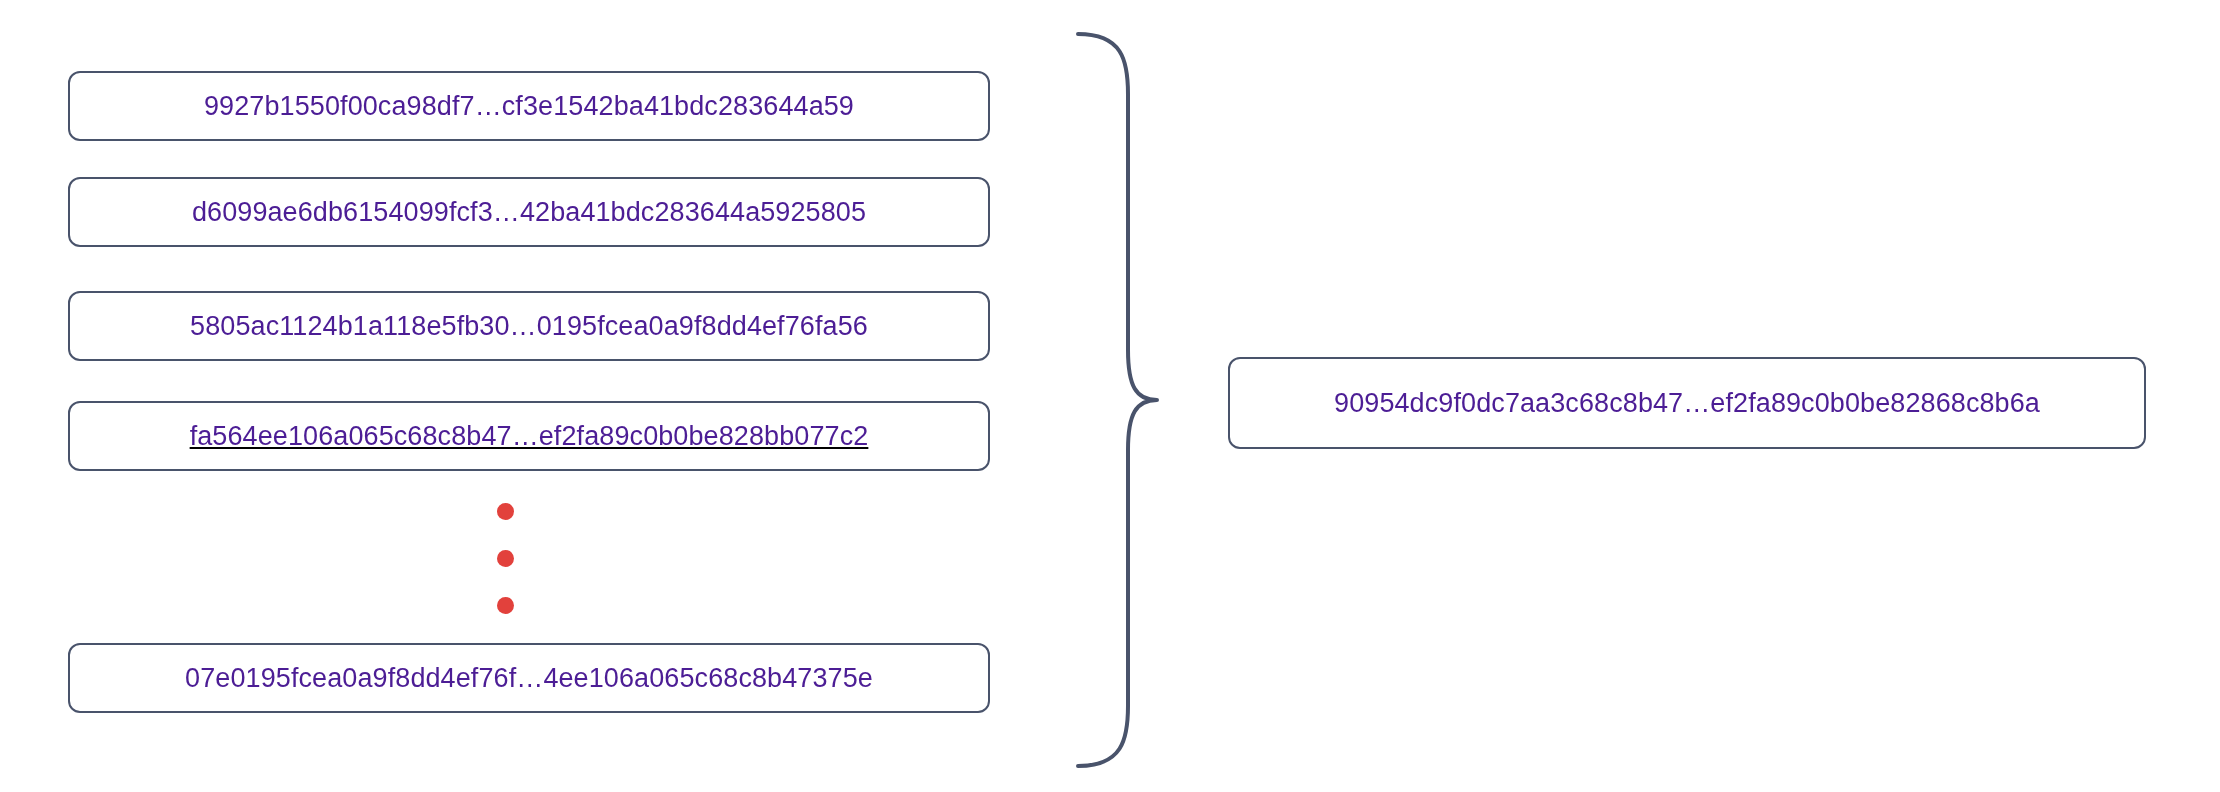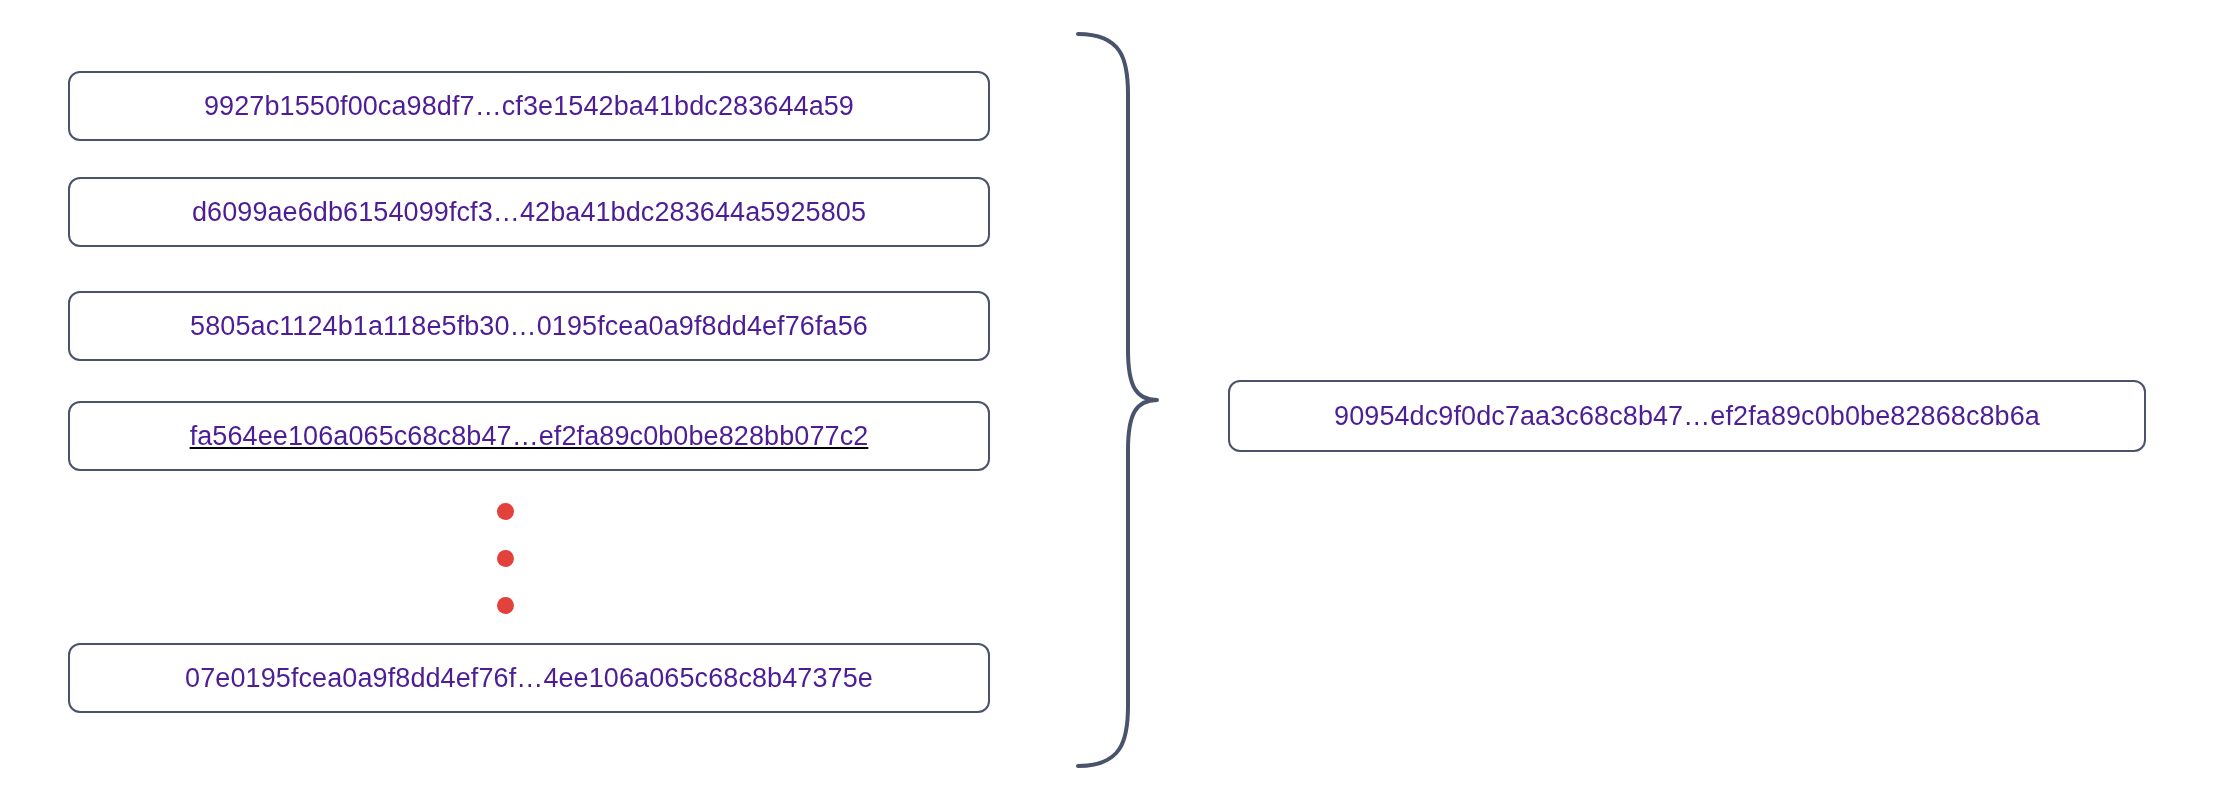--- a/index.html
+++ b/index.html
@@ -43,23 +43,23 @@
   .input-box { left: 68px; width: 922px; height: 70px; }
   .input-box.b0 { top: 71px; }
   .input-box.b1 { top: 177px; }
   .input-box.b2 { top: 291px; }
   .input-box.b3 { top: 401px; text-decoration: underline; }
   .input-box.b4 { top: 643px; justify-content: center; }
 
   
   .output-box {
     left: 1228px;
-    top: 380px;
+    top: 357px;
     width: 918px;
-    height: 72px;
+    height: 92px;
   }
 
   
   .ellipsis-group {
     position: absolute;
     left: 488px;
     top: 495px;
     width: 36px;
     height: 130px;
   }

